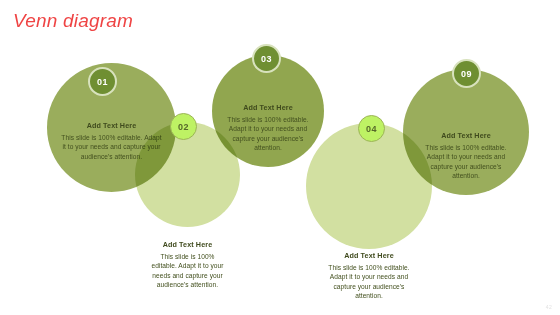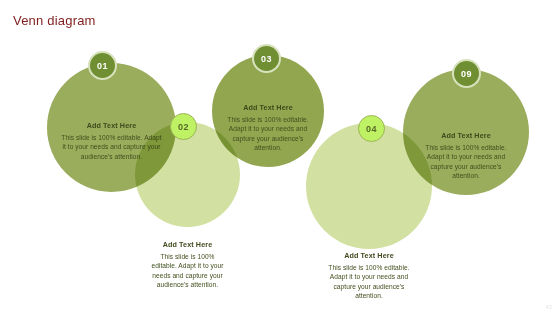--- a/index.html
+++ b/index.html
@@ -16,26 +16,27 @@
     height: 315px;
     background: #ffffff;
     overflow: hidden;
   }
 
   
   .slide-title {
     position: absolute;
     left: 13px;
     top: 13px;
-    font-size: 13px;
+    font-size: 19px;
     font-weight: 400;
-    color: #7f1d1d;
+    color: #ef4444;
     letter-spacing: 0.2px;
     line-height: 16px;
     white-space: nowrap;
+    font-style: italic;
   }
 
   
   .venn {
     position: absolute;
     left: 0;
     top: 38px;
     width: 560px;
     height: 277px;
   }
@@ -151,21 +152,21 @@
         </div>
         <div class="venn-node" style="left: 403px; top: 31px; width: 126px; height: 126px;">
           <div class="venn-circle" style="width: 126px; height: 126px; background: rgb(154, 173, 92);"></div>
           <div class="venn-text" style="top: 62px;">
             <p class="venn-heading">Add Text Here</p>
             <p class="venn-body">This slide is 100% editable. Adapt it to your needs and capture your audience's attention.</p>
           </div>
         </div>
       </div>
     <div id="venn-badges">
-        <div class="venn-badge badge-dark" style="left: 88px; top: 13px; width: 29px; height: 29px;">01</div>
+        <div class="venn-badge badge-dark" style="left: 88px; top: 29px; width: 29px; height: 29px;">01</div>
         <div class="venn-badge badge-light" style="left: 170px; top: 75px; width: 27px; height: 27px;">02</div>
         <div class="venn-badge badge-dark" style="left: 252px; top: 6px; width: 29px; height: 29px; text-align: center;">03</div>
         <div class="venn-badge badge-light" style="left: 358px; top: 77px; width: 27px; height: 27px;">04</div>
         <div class="venn-badge badge-dark" style="left: 452px; top: 21px; width: 29px; height: 29px;">09</div>
       </div>
   </div>
 
   <div class="page-number">42</div>
 
 </div>

